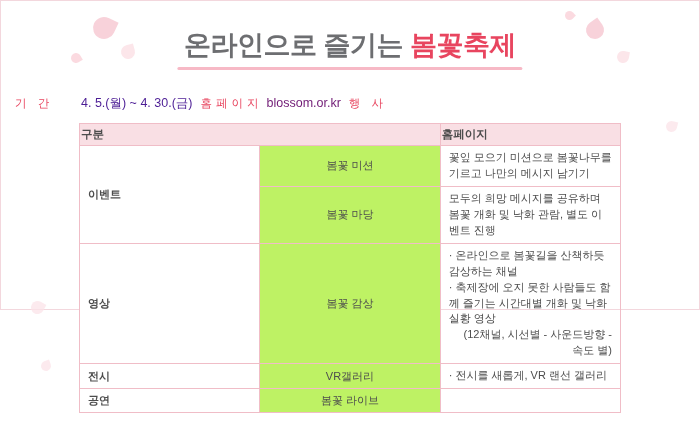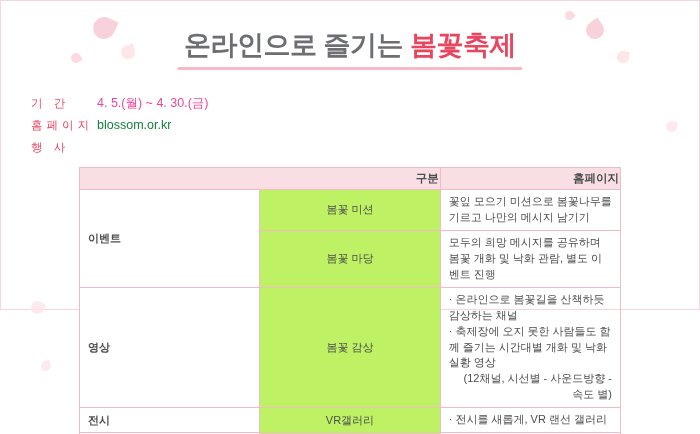--- a/index.html
+++ b/index.html
@@ -60,59 +60,58 @@
     width: 104%;
     height: 3px;
     background: #f7b9c6;
     border-radius: 2px;
   }
 
   .meta {
     margin-top: 30px;
     padding-left: 8px;
     display: flex;
-    flex-direction: column;
+    flex-direction: row;
     gap: 2px;
-    margin-left: 16px;
   }
   .meta-row {
     display: flex;
     align-items: center;
     height: 20px;
   }
   .meta-label {
     width: 72px;
     color: #e8455f;
     font-size: 11.5px;
     letter-spacing: 4px;
     text-align: left;
     padding-left: 6px;
   }
   .meta-value {
     font-size: 12.5px;
-    color: #ec4899;
-  }
-  .meta-value.link { color: #15803d; }
+    color: #4c1d95;
+  }
+  .meta-value.link { color: #701a75; }
 
   .table-wrap {
     margin: 10px 78px 0 78px;
   }
   table {
     width: 100%;
     border-collapse: collapse;
     table-layout: fixed;
   }
   thead th {
     background: #f9dfe4;
     color: #4d4d4d;
     font-size: 11.5px;
     font-weight: bold;
     height: 22px;
     border: 1px solid #f0bdc7;
-    text-align: right;
+    text-align: left;
   }
   td {
     border: 1px solid #f0bdc7;
     font-size: 11px;
     color: #4d4d4d;
     padding: 4px 8px;
     vertical-align: middle;
   }
   td.cat {
     font-weight: bold;

